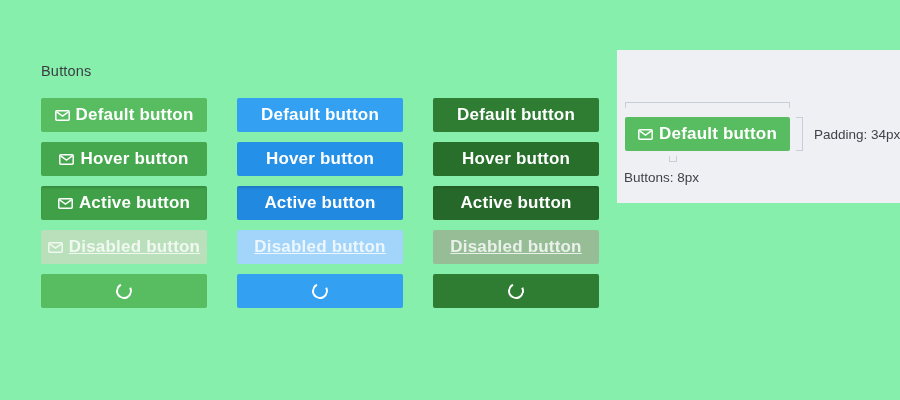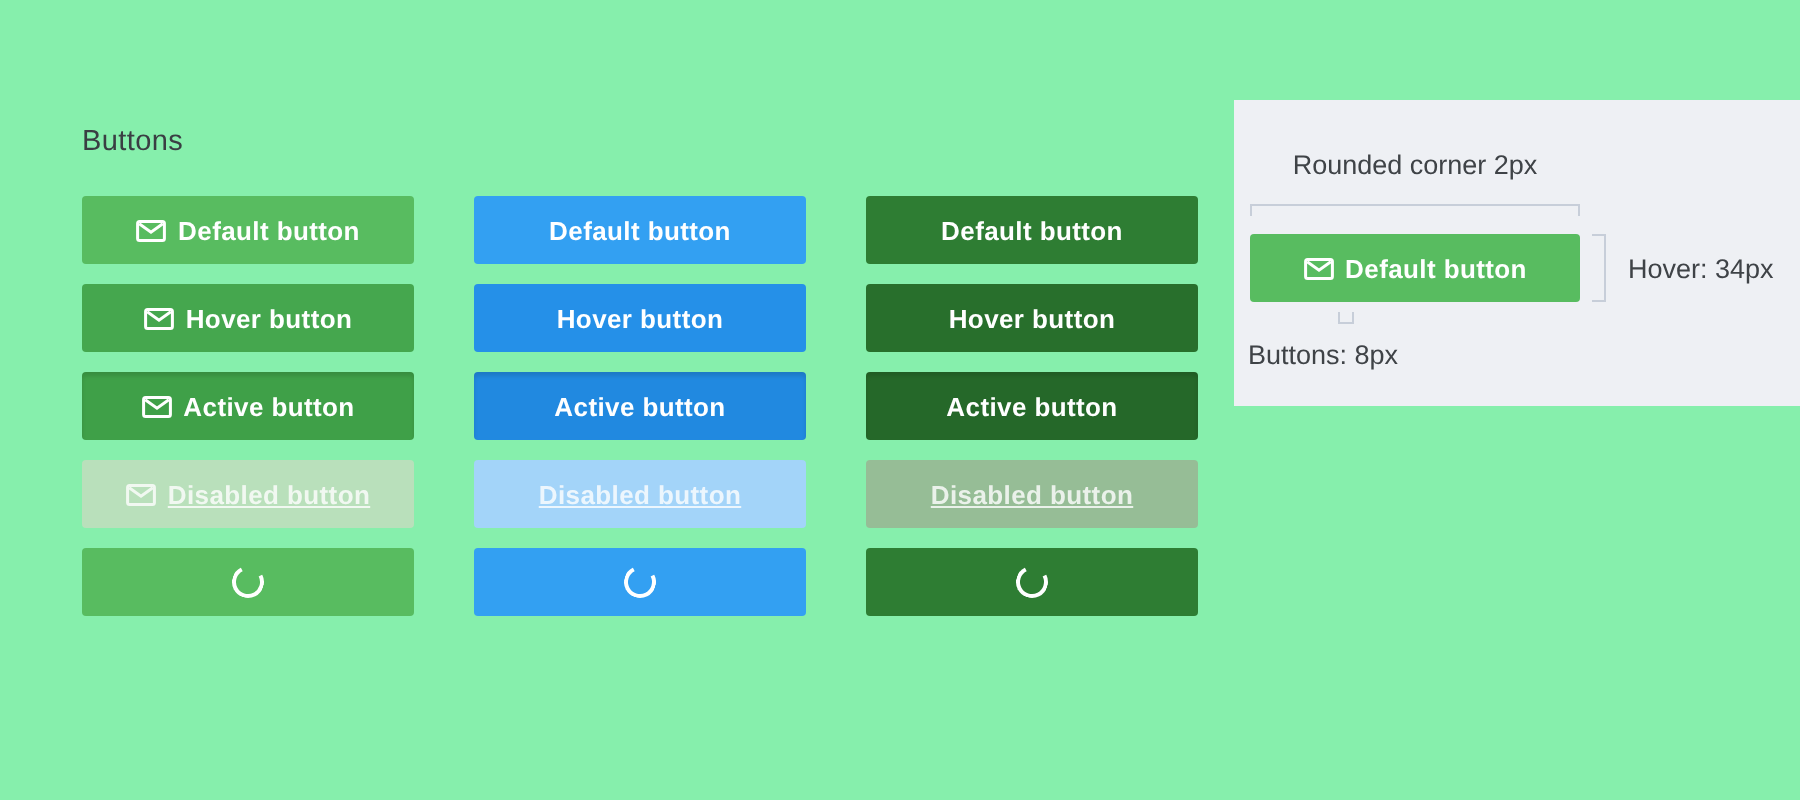--- a/index.html
+++ b/index.html
@@ -18,21 +18,21 @@
   .btn-col {
     position: absolute; top: 98px; width: 166px;
     display: flex; flex-direction: column; gap: 10px;
   }
   .col-0 { left: 41px; } .col-1 { left: 237px; } .col-2 { left: 433px; }
   .btn {
     height: 34px; width: 100%;
     border: none; border-radius: 2px;
     display: flex; align-items: center; justify-content: center; gap: 6px;
     color: #fff; font-family: "Liberation Sans", sans-serif;
-    font-size: 13px; font-weight: bold; letter-spacing: .2px;
+    font-size: 17px; font-weight: bold; letter-spacing: .2px;
     cursor: pointer;
   }
   .s-active { box-shadow: inset 0 2px 2px rgba(0,0,0,.12); }
   .s-disabled .lbl, .s-disabled .ic { opacity: .8; text-decoration: underline; }
   .ic { display: inline-flex; align-items: center; }
   .spinner {
     width: 16px; height: 16px;
     border: 2px solid #fff; border-top-color: transparent;
     border-radius: 50%;
     transform: rotate(18deg);
@@ -153,33 +153,32 @@
     </button>
     <button class="btn s-disabled" style="background-color: rgb(150, 189, 150);">
       <span class="lbl">Disabled button</span>
     </button>
     <button class="btn s-loading" style="background-color: rgb(46, 125, 51);">
       <span class="spinner"></span>
     </button>
   </div>
 
   <div class="panel" style="background-color: rgb(238, 240, 244);">
-    <div class="rc-label">Rounded corner 2px</div>
     <div class="bracket-top"></div>
 
     <button class="btn spec-btn" style="background-color: rgb(88, 188, 96);">
       <span class="ic">
           <svg width="15" height="11" viewBox="0 0 15 11">
             <rect x="0.8" y="0.8" width="13.4" height="9.4" rx="1" fill="none" stroke="#fff" stroke-width="1.5"></rect>
             <path d="M1.6 1.9 L7.5 6.1 L13.4 1.9" fill="none" stroke="#fff" stroke-width="1.5"></path>
           </svg>
         </span>
       <span class="lbl">Default button</span>
     </button>
 
     <div class="bracket-right"></div>
-    <div class="height-label">Hover: 34px</div>
+    <div class="height-label">Padding: 34px</div>
 
     <div class="bracket-pad"></div>
     <div class="padding-label">Buttons: 8px</div>
   </div>
 
 </div>
 
 </body></html>

